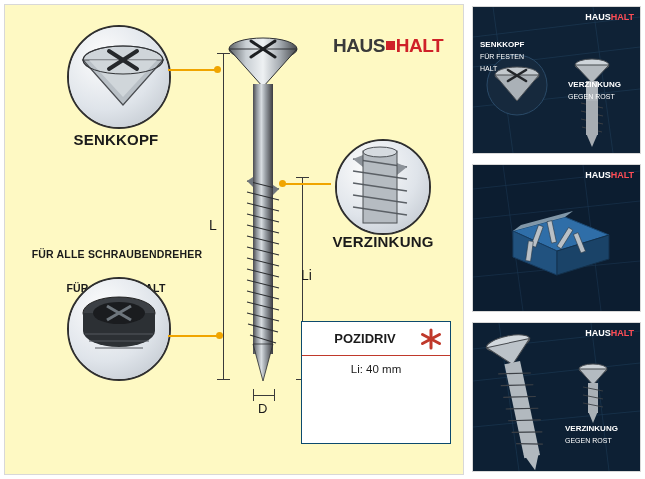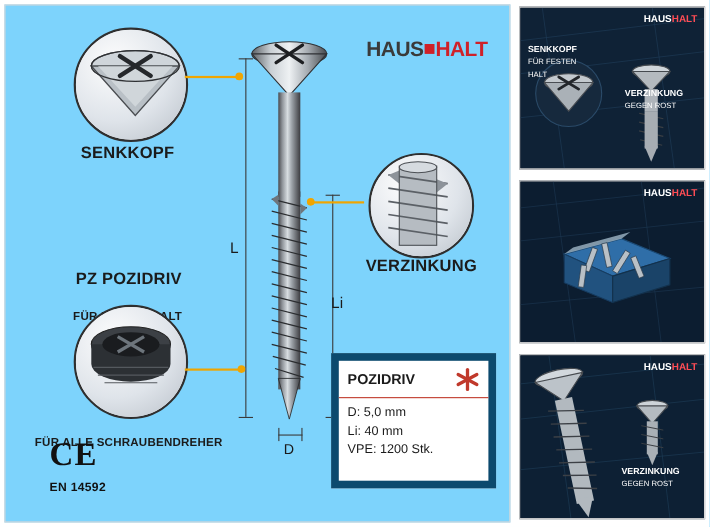--- a/index.html
+++ b/index.html
@@ -8,21 +8,21 @@
     background:#ffffff;
     font-family:"Liberation Sans", sans-serif;
     overflow:hidden;
     position:relative;
   }
   .sheet{position:absolute;left:0;top:0;width:645px;height:479px;background:#fff;}
 
   
   .main{
     position:absolute;left:4px;top:4px;width:460px;height:471px;
-    background:#7dd3fc;border:1px solid #d8d8d8;box-sizing:border-box;
+    background:#fef9c3;border:1px solid #d8d8d8;box-sizing:border-box;
   }
 
   
   .brand{position:absolute;font-weight:bold;letter-spacing:-0.5px;}
   .brand .haus{color:#3a3a3a;}
   .brand .halt{color:#cf2128;}
   .brand .sq{display:inline-block;width:9px;height:9px;background:#cf2128;vertical-align:2px;margin:0 1px;}
 
   
   .circ{
@@ -42,21 +42,21 @@
   .dot{position:absolute;width:7px;height:7px;border-radius:50%;background:#f0a500;}
 
   
   .dimv{position:absolute;width:1px;background:#3a3a3a;}
   .dimh{position:absolute;height:1px;background:#3a3a3a;}
   .dimtxt{position:absolute;font-size:14px;color:#1b1b1b;font-weight:normal;}
 
   
   .specbox{
     position:absolute;left:296px;top:316px;width:150px;height:123px;
-    border:7px solid #0c4a6e;box-sizing:border-box;background:#fff;
+    border:1px solid #0c4a6e;box-sizing:border-box;background:#fff;text-align:center;
   }
   .specbox .hdr{
     height:34px;border-bottom:1px solid #c0392b;display:flex;align-items:center;
     padding:0 8px;box-sizing:border-box;
   }
   .specbox .hdr span.txt{font-weight:bold;font-size:13px;color:#1b1b1b;flex:1;}
   .specbox .rows{padding:5px 8px 0 8px;}
   .specbox .rows div{font-size:11.5px;color:#1b1b1b;line-height:17px;}
 
   
@@ -191,21 +191,20 @@
           <line x1="62" y1="27" x2="38" y2="41"></line>
         </g>
         <g fill="none" stroke="#54595e" stroke-width="1">
           <path d="M16 55 L84 55"></path>
             <path d="M20 62 L80 62"></path>
             <path d="M26 69 L74 69"></path>
         </g>
       </svg>
     </div>
     <div class="lbl" style="left:14px;top:240px;width:196px;">
-      <div class="t1">PZ POZIDRIV</div>
       <div class="t2" style="margin-top:3px;">FÜR ALLE SCHRAUBENDREHER</div>
 
     </div>
     <div class="leader" style="left:163px;top:330px;width:52px;"></div>
     <div class="dot" style="left:211px;top:327px;"></div>
 
     <div class="circ" style="left:330px;top:134px;width:92px;height:92px;">
       <div class="inner"></div>
       <svg width="92" height="92" viewBox="0 0 92 92" style="position:absolute;left:0;top:0;">
         <rect x="26" y="10" width="34" height="72" fill="#b6bcc2"></rect>
@@ -234,30 +233,24 @@
         <span class="txt">POZIDRIV</span>
         <svg width="22" height="22" viewBox="0 0 22 22">
           <g stroke="#c0392b" stroke-width="3" stroke-linecap="round">
             <line x1="11" y1="2" x2="11" y2="20"></line>
             <line x1="2.5" y1="6.5" x2="19.5" y2="15.5"></line>
             <line x1="2.5" y1="15.5" x2="19.5" y2="6.5"></line>
           </g>
         </svg>
       </div>
       <div class="rows">
-        <div>D: 5,0 mm</div>
         <div>Li: 40 mm</div>
-        <div>VPE: 1200 Stk.</div>
       </div>
     </div>
 
-    <div class="ce">
-      <div class="mark">CE</div>
-      <div class="norm">EN 14592</div>
-    </div>
 
   </div>
 
   <div class="thumb t1">
     <svg class="bg" width="167" height="146" viewBox="0 0 167 146">
       <rect width="167" height="146" fill="#0f2236"></rect>
       <g stroke="#1e3c57" stroke-width="0.6">
         <path d="M0 30 L167 10"></path>
           <path d="M0 60 L167 40"></path>
           <path d="M0 100 L167 82"></path>

